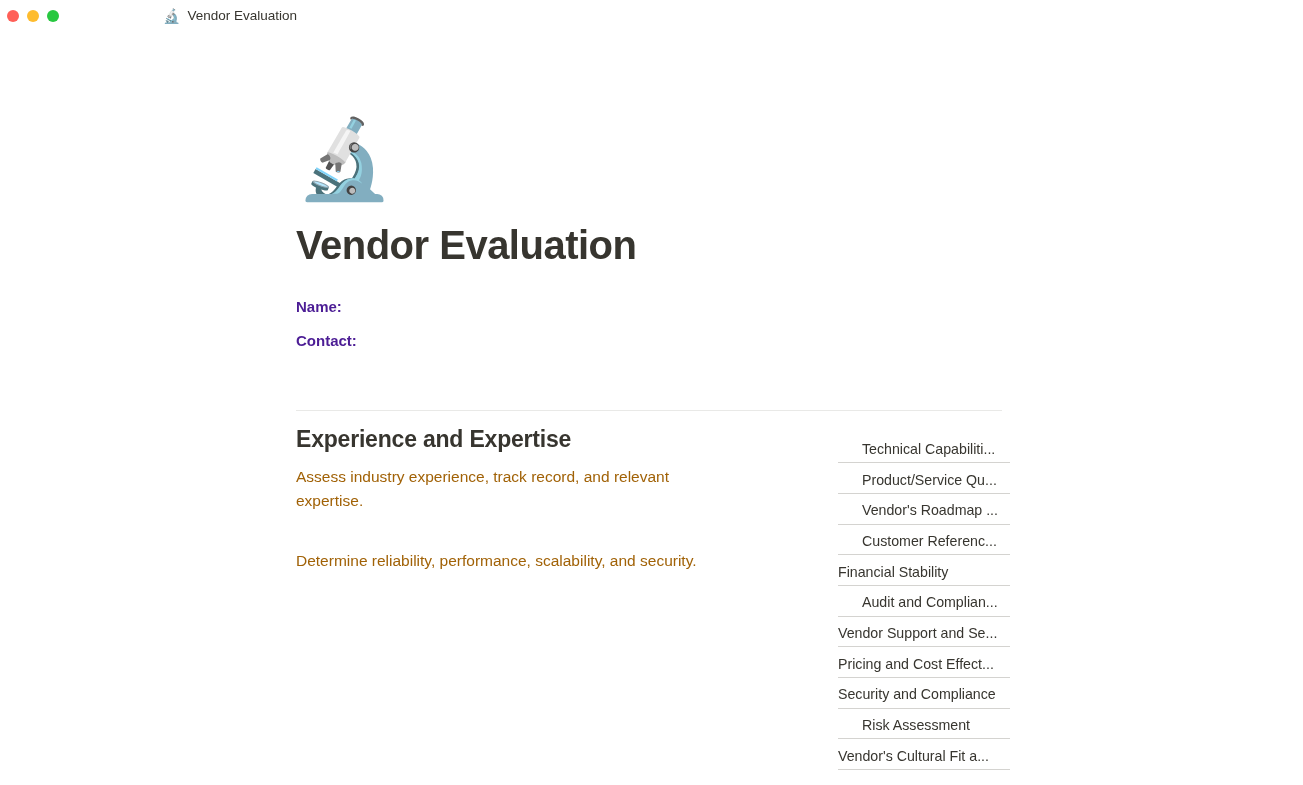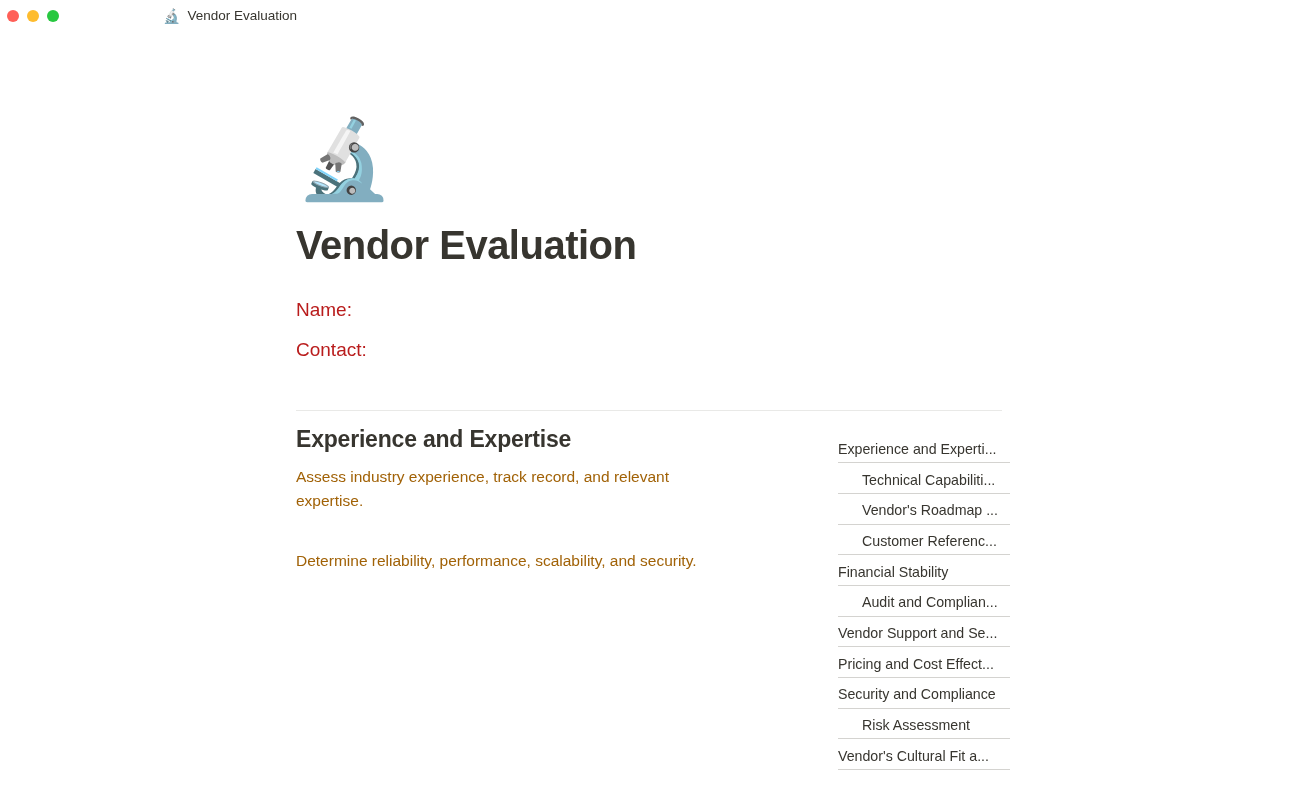--- a/index.html
+++ b/index.html
@@ -81,25 +81,25 @@
   h1.page-title {
     font-size: 40px;
     font-weight: bold;
     letter-spacing: -0.5px;
     line-height: 1.15;
     margin: 0 0 28px 0;
     color: #37352f;
   }
 
   .prop-row {
-    font-size: 19px;
+    font-size: 15px;
     line-height: 1.5;
     margin-bottom: 11px;
-    font-weight: normal;
-    color: #b91c1c;
+    font-weight: bold;
+    color: #4c1d95;
   }
   .prop-row:last-of-type { margin-bottom: 16px; }
 
   .divider {
     position: absolute;
     left: 296px;
     top: 379px;
     width: 706px;
     height: 1px;
     background: #e9e9e7;
@@ -189,22 +189,22 @@
     <div class="section">
       <h2>Experience and Expertise</h2>
       <p>Assess industry experience, track record, and relevant expertise.</p>
     </div>
     <div class="section">
       <p>Determine reliability, performance, scalability, and security.</p>
     </div>
   </div>
 
   <nav class="toc">
-    <a class="toc-item level-1">Experience and Experti...</a>
     <a class="toc-item level-2">Technical Capabiliti...</a>
+    <a class="toc-item level-2">Product/Service Qu...</a>
     <a class="toc-item level-2">Vendor's Roadmap ...</a>
     <a class="toc-item level-2">Customer Referenc...</a>
     <a class="toc-item level-1">Financial Stability</a>
     <a class="toc-item level-2">Audit and Complian...</a>
     <a class="toc-item level-1">Vendor Support and Se...</a>
     <a class="toc-item level-1">Pricing and Cost Effect...</a>
     <a class="toc-item level-1">Security and Compliance</a>
     <a class="toc-item level-2">Risk Assessment</a>
     <a class="toc-item level-1">Vendor's Cultural Fit a...</a>
   </nav>

